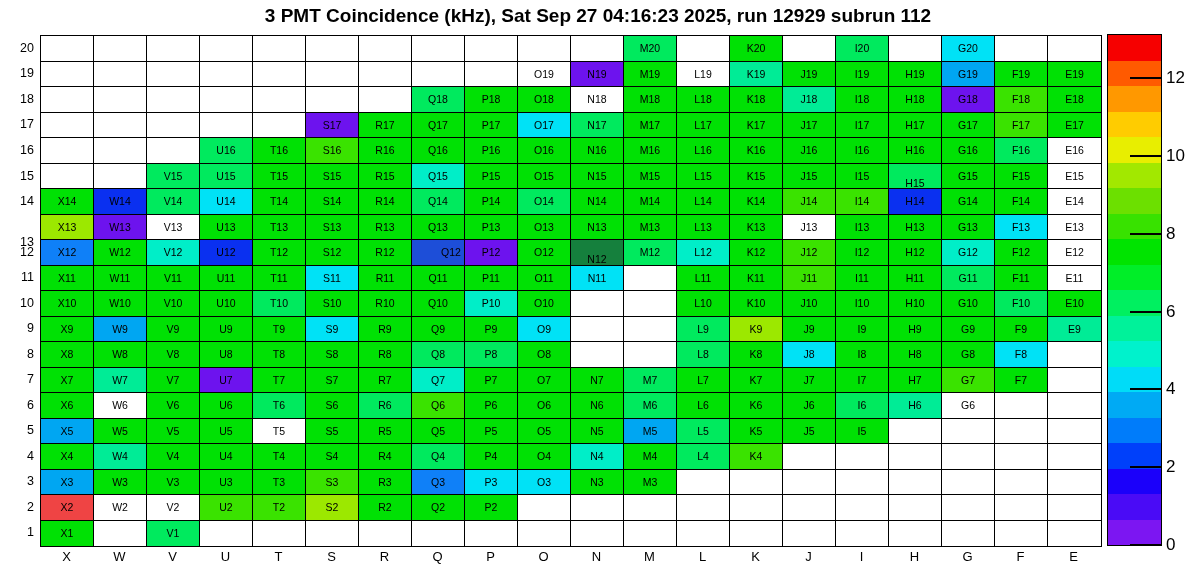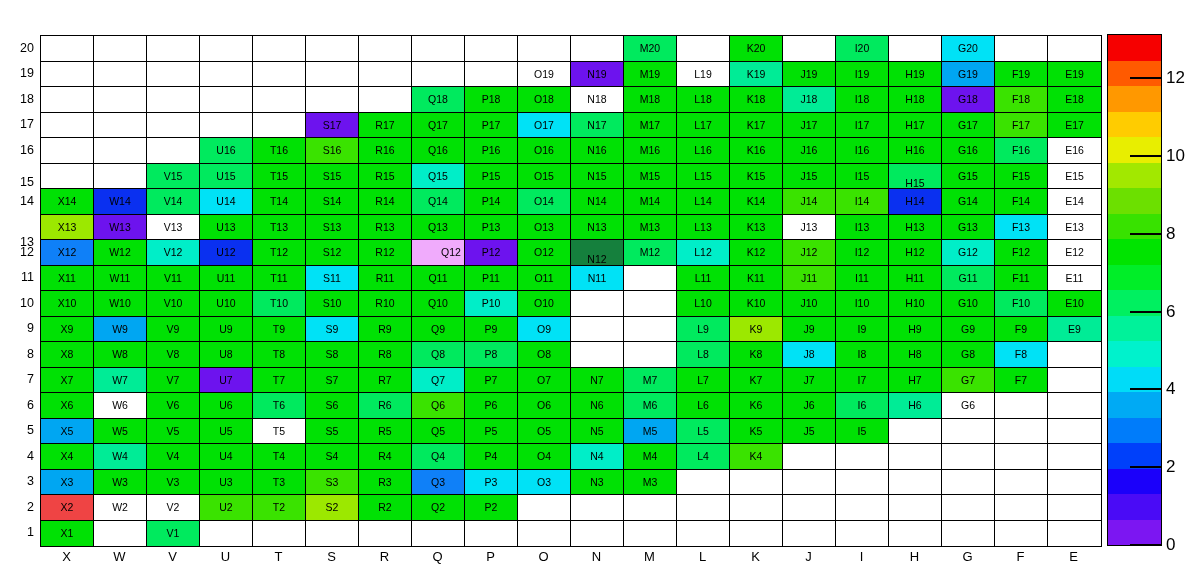--- a/index.html
+++ b/index.html
@@ -21,20 +21,21 @@
   #colorbar{position:absolute;left:1107px;top:34px;width:55px;height:512px;
             border:1px solid #000;box-sizing:border-box;}
   .band{width:53px;height:25.5px;}
   .cbtick{position:absolute;height:2px;width:31px;left:1130px;background:#000;}
   .cbtlab{position:absolute;left:1166px;font-size:17px;transform:translateY(-50%);}
 </style>
 </head>
 <body>
 
 <div class="canvas">
+  <div class="title">3 PMT Coincidence (kHz), Sat Sep 27 04:16:23 2025, run 12929 subrun 112</div>
   <div id="grid">
       <div class="cell"></div>
       <div class="cell"></div>
       <div class="cell"></div>
       <div class="cell"></div>
       <div class="cell"></div>
       <div class="cell"></div>
       <div class="cell"></div>
       <div class="cell"></div>
       <div class="cell"></div>
@@ -439,21 +440,21 @@
       </div>
       <div class="cell" style="background: rgb(0, 225, 4);">
         <span>T12</span>
       </div>
       <div class="cell" style="background: rgb(0, 225, 4);">
         <span>S12</span>
       </div>
       <div class="cell" style="background: rgb(0, 225, 4);">
         <span>R12</span>
       </div>
-      <div class="cell" style="background: #f0abfc; padding-left: 26px;">
+      <div class="cell" style="background: #1d4ed8; padding-left: 26px;">
         <span>Q12</span>
       </div>
       <div class="cell" style="background: rgb(109, 19, 238);">
         <span>P12</span>
       </div>
       <div class="cell" style="background: rgb(0, 225, 4);">
         <span>O12</span>
       </div>
       <div class="cell" style="background: #15803d; align-items: flex-end;">
         <span>N12</span>
@@ -1029,21 +1030,21 @@
       <div class="cell"></div>
       <div class="cell"></div>
       <div class="cell"></div>
     </div>
   <div id="yaxis">
       <div class="ylab" style="top: 35px;">20</div>
       <div class="ylab" style="top: 60.5px;">19</div>
       <div class="ylab" style="top: 86px;">18</div>
       <div class="ylab" style="top: 111.5px;">17</div>
       <div class="ylab" style="top: 137px;">16</div>
-      <div class="ylab" style="top: 169px;">15</div>
+      <div class="ylab" style="top: 163px;">15</div>
       <div class="ylab" style="top: 188px;">14</div>
       <div class="ylab" style="top: 213.5px; margin-top: 16px;">13</div>
       <div class="ylab" style="top: 239px;">12</div>
       <div class="ylab" style="top: 264.5px;">11</div>
       <div class="ylab" style="top: 290px;">10</div>
       <div class="ylab" style="top: 315.5px;">9</div>
       <div class="ylab" style="top: 341px;">8</div>
       <div class="ylab" style="top: 366.5px;">7</div>
       <div class="ylab" style="top: 392px;">6</div>
       <div class="ylab" style="top: 417.5px;">5</div>

